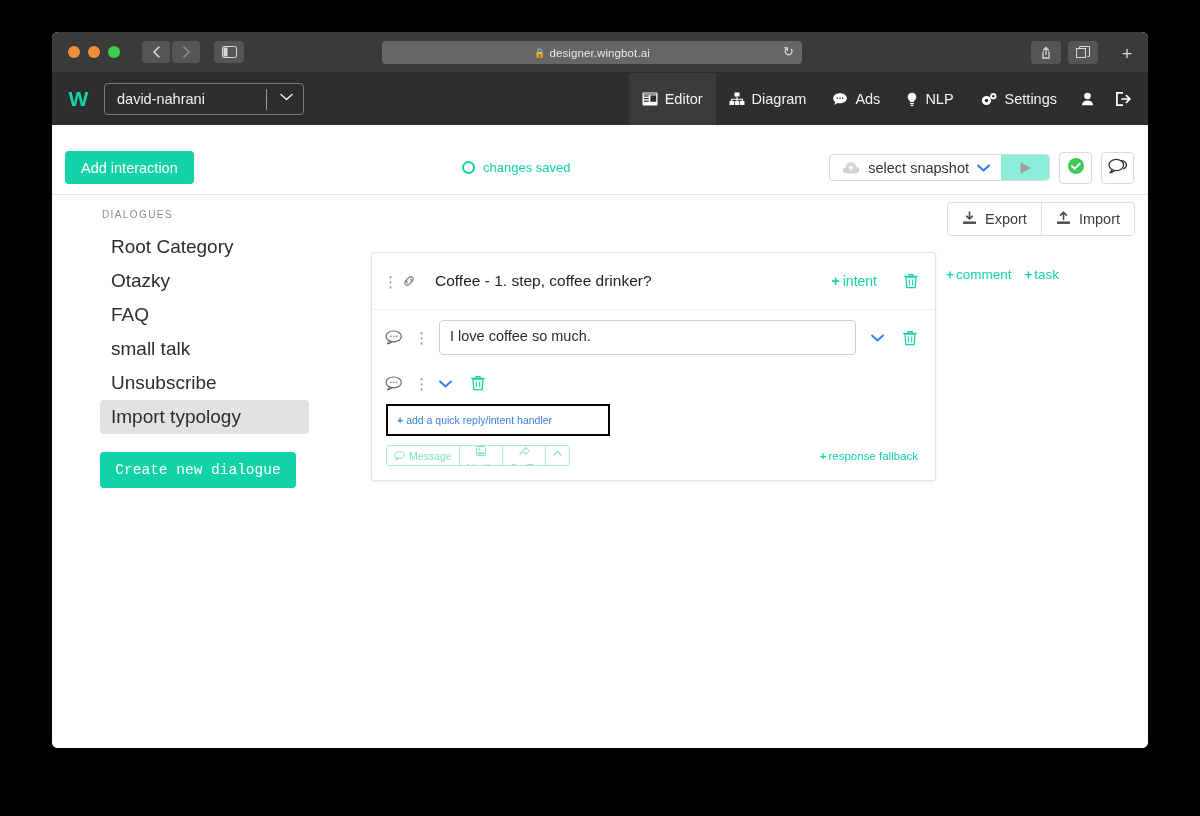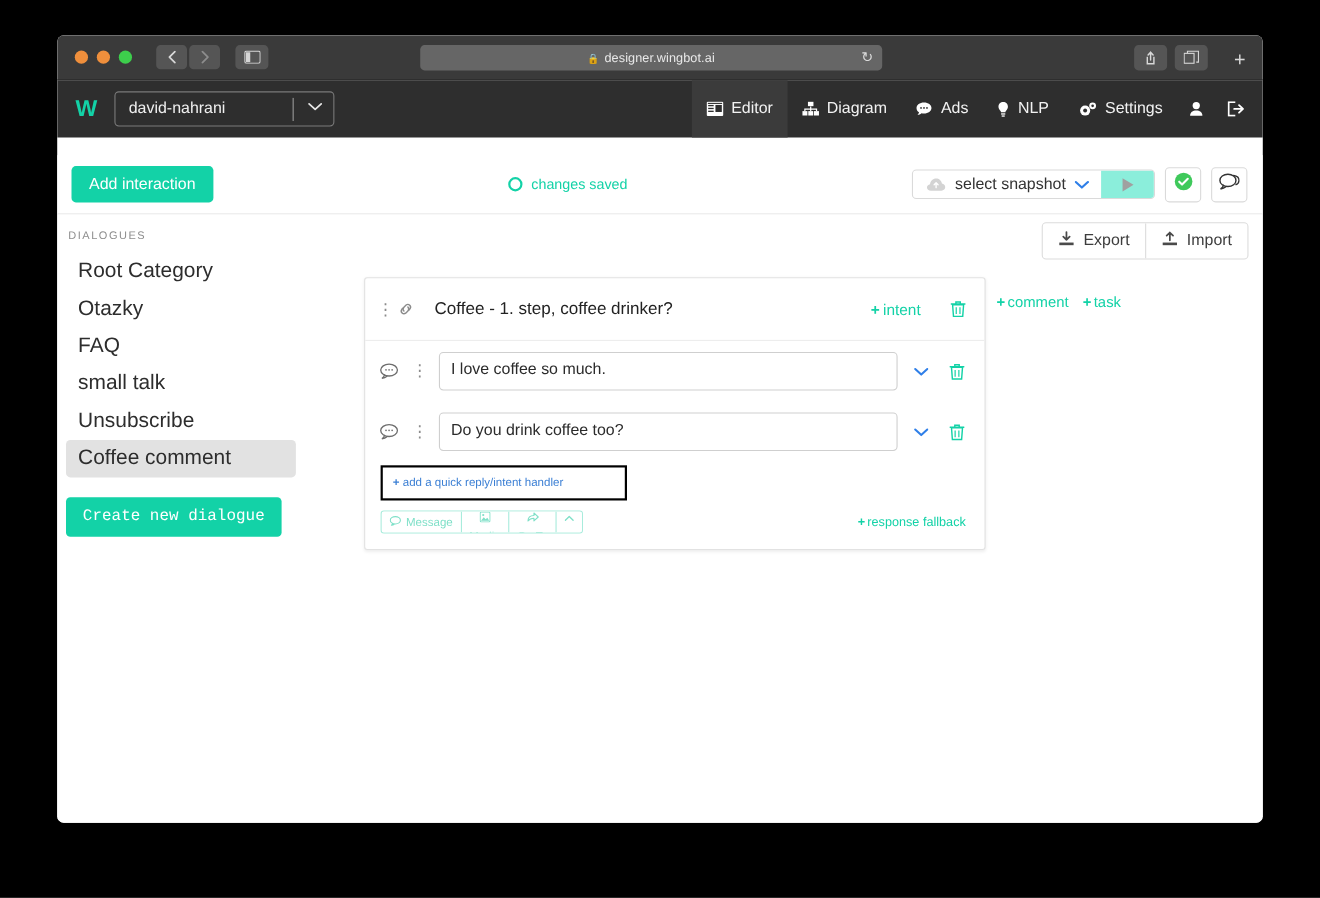--- a/index.html
+++ b/index.html
@@ -171,21 +171,21 @@
     color: #9a9a9a;
   }
   .sq-btn {
     width: 33px; height: 32px;
     border: 1px solid #dadada; border-radius: 4px;
     background: #fff;
     display: flex; align-items: center; justify-content: center;
   }
 
   
-  .body { display: flex; height: 609px; background: #fff; position: relative; }
+  .body { display: flex; height: 609px; background: #fff; position: relative; padding-left: 40px; }
 
   .sidebar { width: 222px; padding-top: 14px; }
   .side-title {
     font-size: 10px; letter-spacing: 1.4px;
     color: #8d8d8d; padding-left: 10px; margin-bottom: 10px;
   }
   .side-item {
     height: 34px; display: flex; align-items: center;
     padding-left: 11px;
     font-size: 19px; color: #2d2d2d;
@@ -521,21 +521,21 @@
       <div class="side-item">
         <span>FAQ</span>
       </div>
       <div class="side-item">
         <span>small talk</span>
       </div>
       <div class="side-item">
         <span>Unsubscribe</span>
       </div>
       <div class="side-item active">
-        <span>Coffee comment</span>
+        <span>Import typology</span>
       </div>
 
       <button class="btn-create">Create new dialogue</button>
     </div>
 
     <div class="main">
 
       <div class="impexp">
         <div>
           <span>
@@ -613,21 +613,20 @@
           <span class="bubble-ic">
             <svg width="18" height="15" viewBox="0 0 18 15">
               <ellipse cx="8.7" cy="6.4" rx="7.6" ry="5.4" stroke="#6d6d6d" stroke-width="1.2" fill="none"></ellipse>
               <path d="M4.6 10.8c-.3 1.3-1.2 2.5-2.4 3.1 1.8-.2 3.4-.8 4.6-1.8" stroke="#6d6d6d" stroke-width="1.2" fill="none" stroke-linecap="round"></path>
               <circle cx="5.9" cy="6.3" r=".75" fill="#6d6d6d"></circle>
               <circle cx="8.7" cy="6.3" r=".75" fill="#6d6d6d"></circle>
               <circle cx="11.5" cy="6.3" r=".75" fill="#6d6d6d"></circle>
             </svg>
           </span>
           <span class="dots-v msg-dots">⋮</span>
-          <textarea class="msg-input" style="">Do you drink coffee too?</textarea>
           <span class="msg-chev">
             <svg width="13" height="8" viewBox="0 0 13 8">
                 <path d="M1 1.5l5.5 5 5.5-5" stroke="#2f7fe8" stroke-width="1.9" fill="none" stroke-linecap="round" stroke-linejoin="round"></path>
               </svg>
           </span>
           <span class="msg-trash">
             <svg width="14" height="16" viewBox="0 0 14 16">
               <path d="M2 4h10l-.8 10.6H2.8z" stroke="#13d2a7" stroke-width="1.3" fill="none"></path>
               <path d="M.7 3.4h12.6M5 3.4V1.6h4v1.8" stroke="#13d2a7" stroke-width="1.3" fill="none" stroke-linecap="round"></path>
               <path d="M5.3 6.4v6M8.7 6.4v6" stroke="#13d2a7" stroke-width="1.1"></path>

